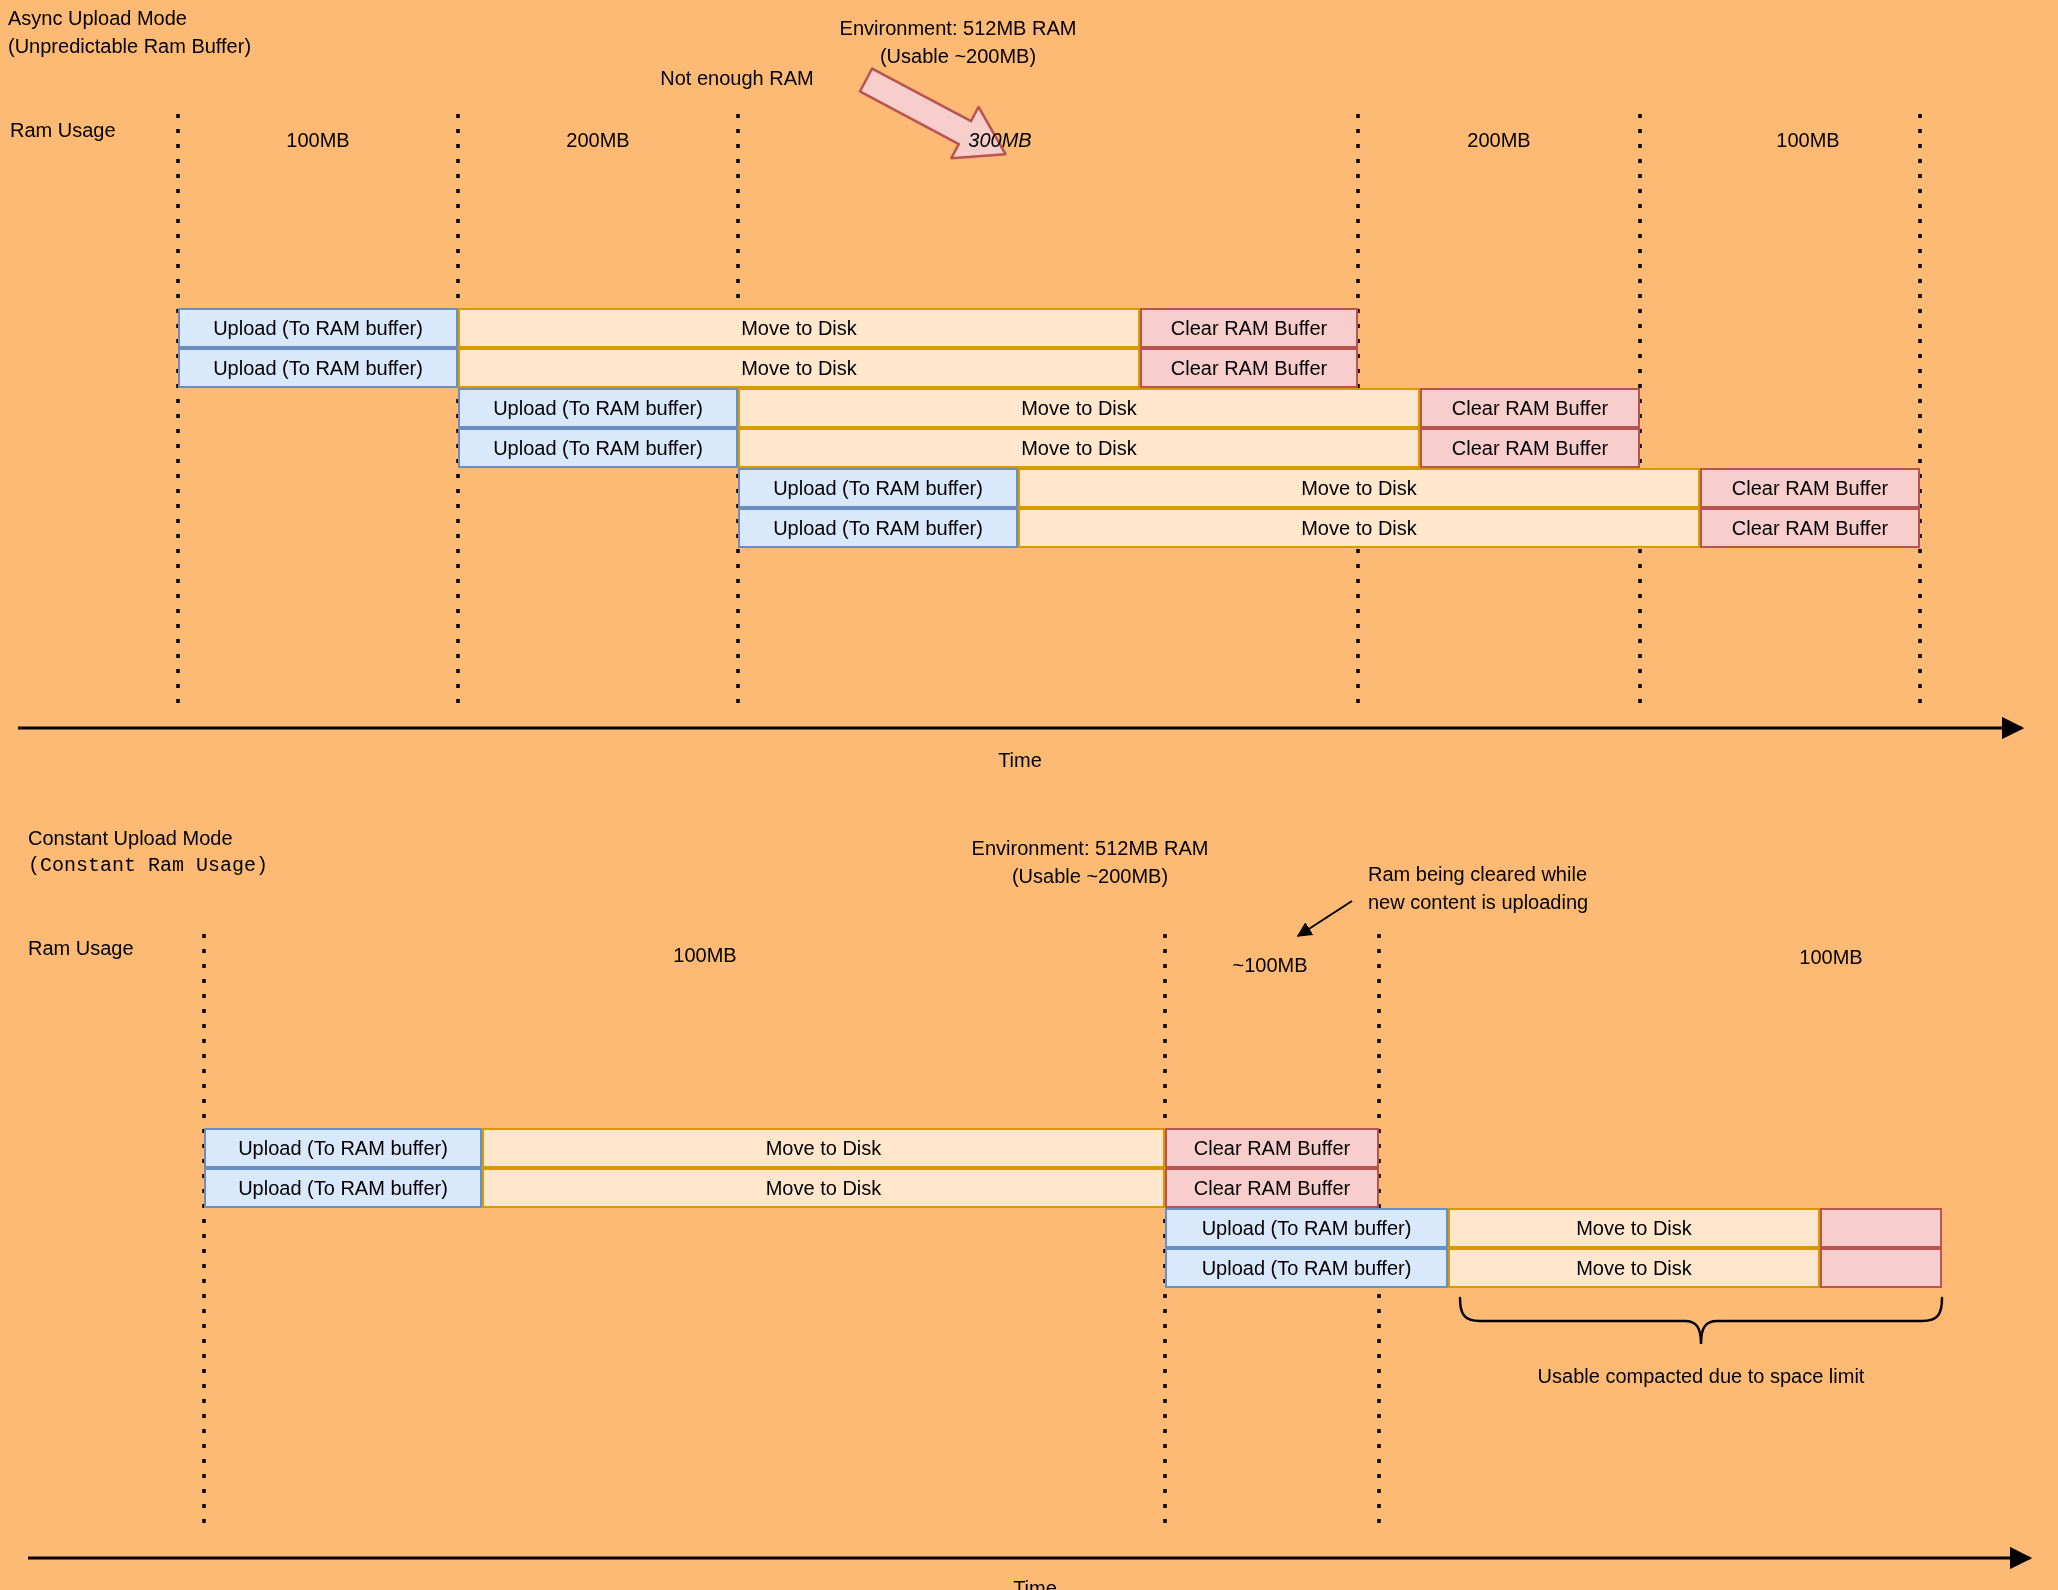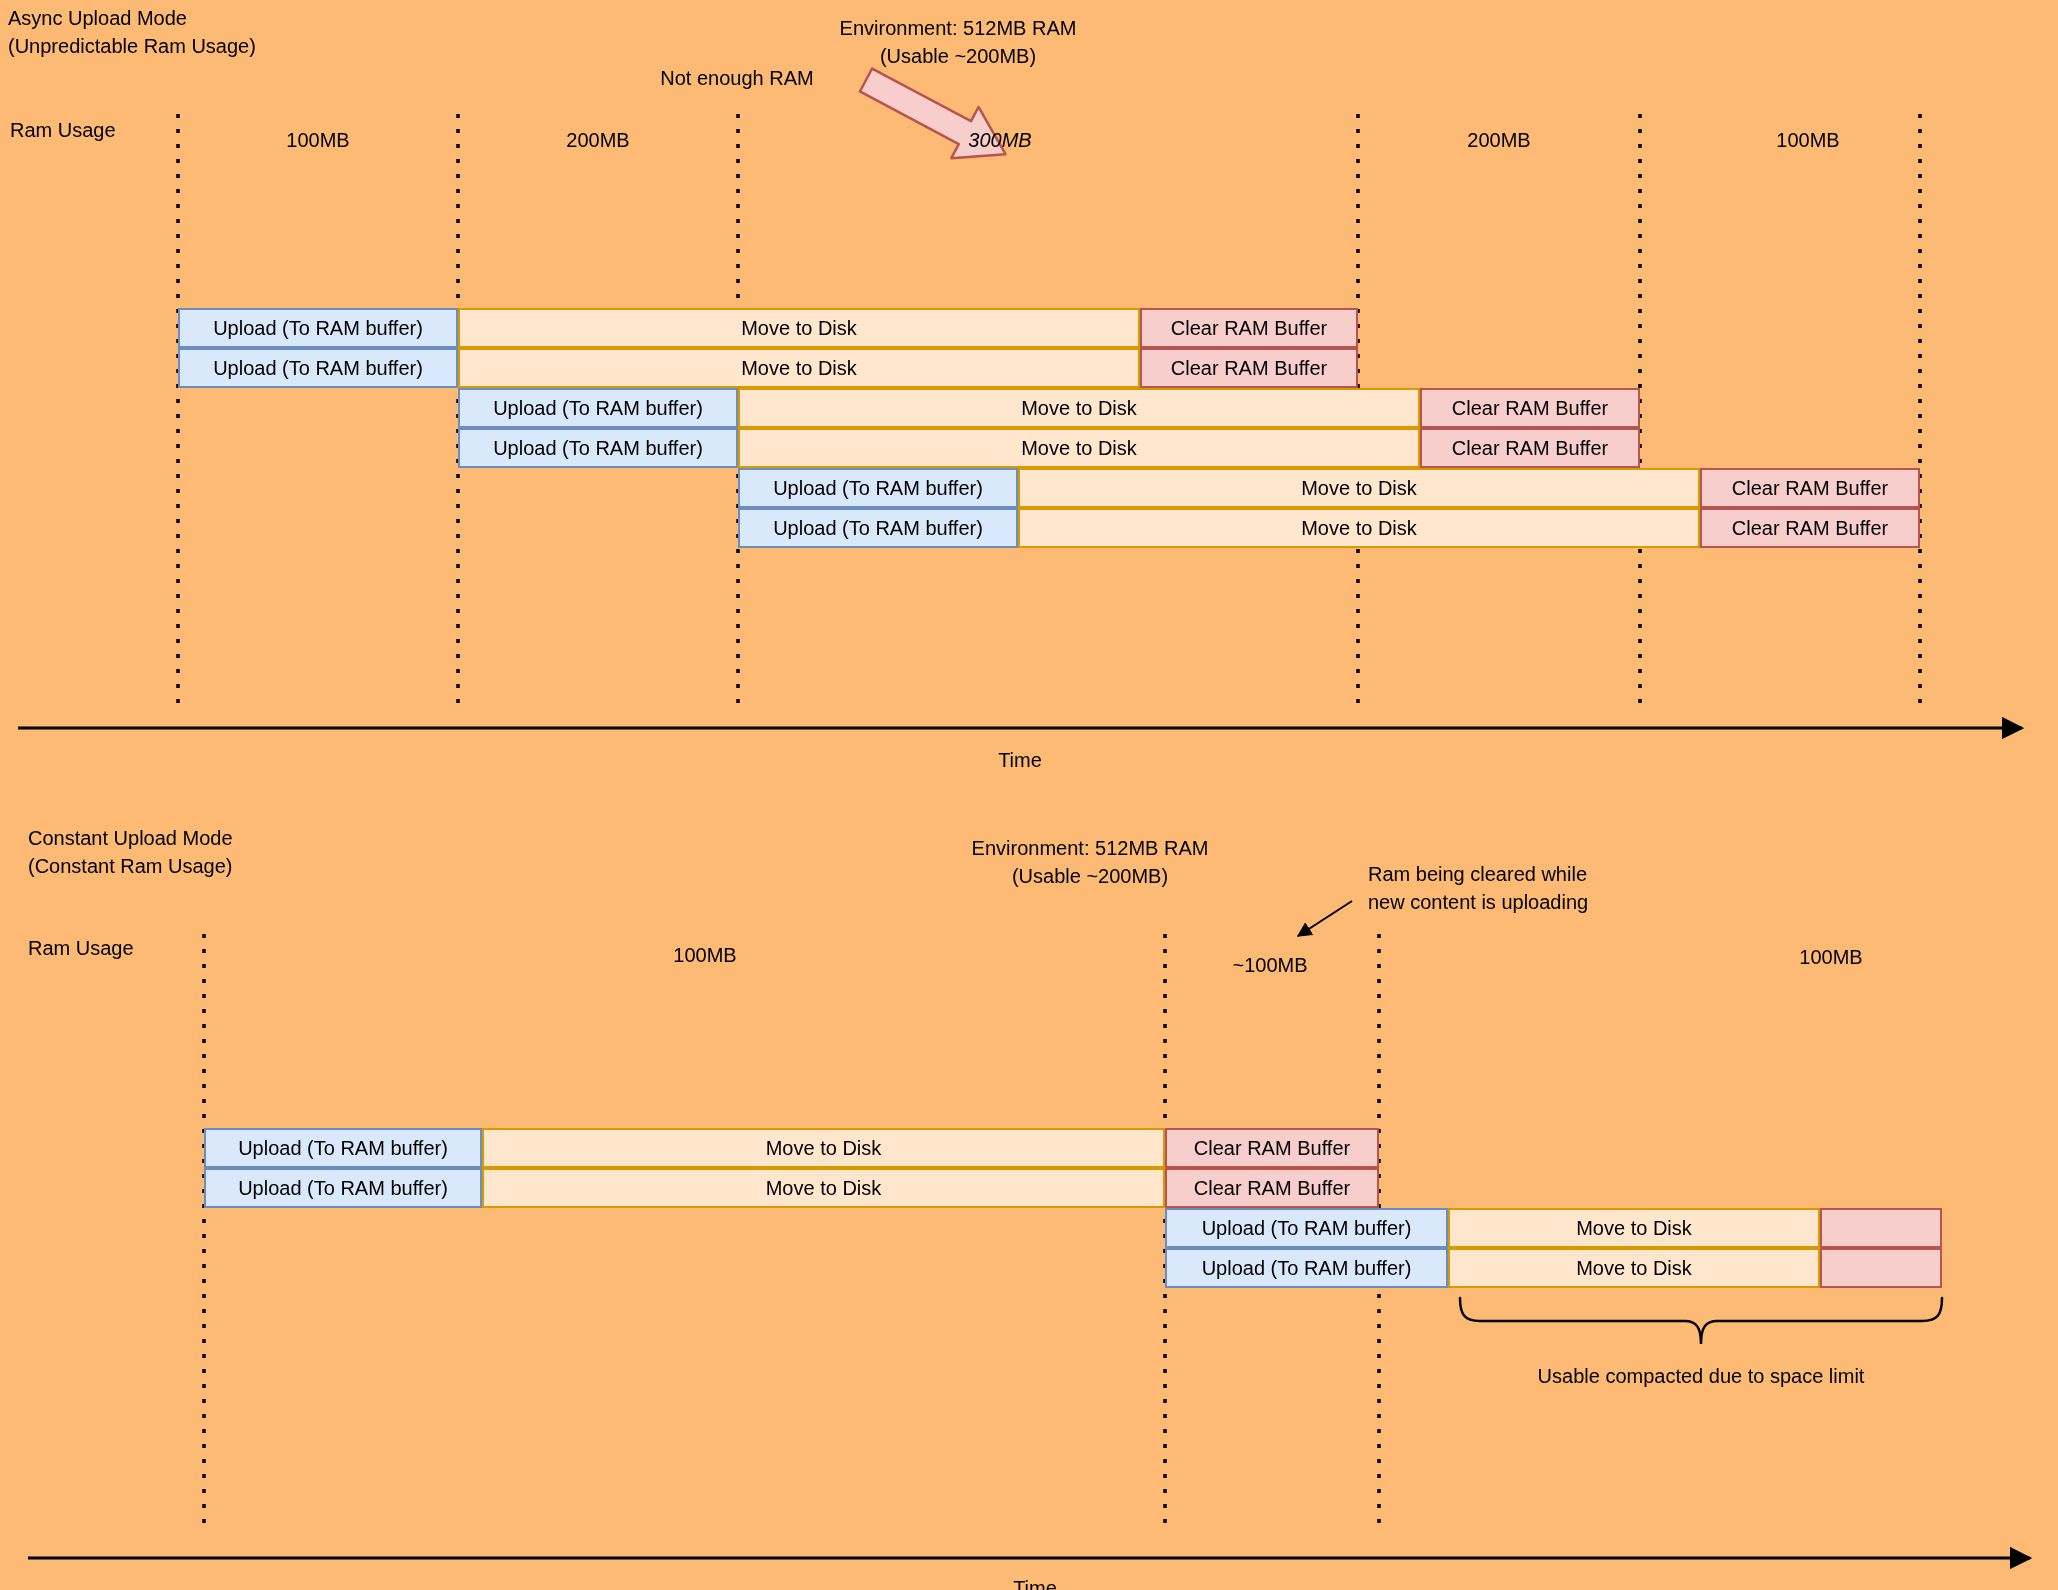--- a/index.html
+++ b/index.html
@@ -37,21 +37,21 @@
       </g>
       <line x1="18" y1="728" x2="2022" y2="728" stroke="#000000" stroke-width="3" marker-end="url(#arrowHead)"></line>
       <line x1="204" y1="934" x2="204" y2="1524" stroke="#000000" stroke-width="3.5" stroke-dasharray="4 11"></line>
       <line x1="1165" y1="934" x2="1165" y2="1524" stroke="#000000" stroke-width="3.5" stroke-dasharray="4 11"></line>
       <line x1="1379" y1="934" x2="1379" y2="1524" stroke="#000000" stroke-width="3.5" stroke-dasharray="4 11"></line>
       <line x1="1352" y1="901" x2="1298" y2="936" stroke="#000000" stroke-width="2" marker-end="url(#arrowHead)"></line>
       <path d="M 1460 1298 C 1460 1314, 1464 1321, 1480 1321 L 1685 1321 C 1696 1321, 1701 1327, 1701 1344 C 1701 1327, 1706 1321, 1717 1321 L 1922 1321 C 1938 1321, 1942 1314, 1942 1298" fill="none" stroke="#000000" stroke-width="2.5" stroke-linecap="round"></path>
       <line x1="28" y1="1558" x2="2030" y2="1558" stroke="#000000" stroke-width="3" marker-end="url(#arrowHead)"></line>
     </svg>
 <div class="lbl" style="position: absolute; left: 8px; top: 6px;">Async Upload Mode</div>
-    <div class="lbl" style="position: absolute; left: 8px; top: 34px;">(Unpredictable Ram Usage)</div>
+    <div class="lbl" style="position: absolute; left: 8px; top: 34px;">(Unpredictable Ram Buffer)</div>
     <div class="lbl ctr" style="position: absolute; left: 958px; top: 6px;">Environment: 512MB RAM</div>
     <div class="lbl ctr" style="position: absolute; left: 958px; top: 34px;">(Usable ~200MB)</div>
     <div class="lbl" style="position: absolute; left: 10px; top: 118px;">Ram Usage</div>
     <div class="lbl ctr" style="position: absolute; left: 318px; top: 118px;">100MB</div>
     <div class="lbl ctr" style="position: absolute; left: 598px; top: 118px;">200MB</div>
     <div class="lbl ctr" style="position: absolute; left: 1000px; top: 118px; font-style: italic;">300MB</div>
     <div class="lbl ctr" style="position: absolute; left: 1499px; top: 118px;">200MB</div>
     <div class="lbl ctr" style="position: absolute; left: 1808px; top: 118px;">100MB</div>
     <div class="lbl ctr" style="position: absolute; left: 737px; top: 56px;">Not enough RAM</div>
     <div class="bar" style="position: absolute; left: 178px; top: 308px; width: 280px; background: rgb(218, 232, 252); border-color: rgb(108, 142, 191);">Upload (To RAM buffer)</div>
@@ -67,21 +67,21 @@
     <div class="bar" style="position: absolute; left: 738px; top: 428px; width: 682px; background: rgb(255, 230, 204); border-color: rgb(215, 155, 0);">Move to Disk</div>
     <div class="bar" style="position: absolute; left: 1420px; top: 428px; width: 220px; background: rgb(248, 206, 204); border-color: rgb(184, 84, 80);">Clear RAM Buffer</div>
     <div class="bar" style="position: absolute; left: 738px; top: 468px; width: 280px; background: rgb(218, 232, 252); border-color: rgb(108, 142, 191);">Upload (To RAM buffer)</div>
     <div class="bar" style="position: absolute; left: 1018px; top: 468px; width: 682px; background: rgb(255, 230, 204); border-color: rgb(215, 155, 0);">Move to Disk</div>
     <div class="bar" style="position: absolute; left: 1700px; top: 468px; width: 220px; background: rgb(248, 206, 204); border-color: rgb(184, 84, 80);">Clear RAM Buffer</div>
     <div class="bar" style="position: absolute; left: 738px; top: 508px; width: 280px; background: rgb(218, 232, 252); border-color: rgb(108, 142, 191);">Upload (To RAM buffer)</div>
     <div class="bar" style="position: absolute; left: 1018px; top: 508px; width: 682px; background: rgb(255, 230, 204); border-color: rgb(215, 155, 0);">Move to Disk</div>
     <div class="bar" style="position: absolute; left: 1700px; top: 508px; width: 220px; background: rgb(248, 206, 204); border-color: rgb(184, 84, 80);">Clear RAM Buffer</div>
     <div class="lbl ctr" style="position: absolute; left: 1020px; top: 738px;">Time</div>
     <div class="lbl" style="position: absolute; left: 28px; top: 826px;">Constant Upload Mode</div>
-    <div class="lbl" style="position: absolute; left: 28px; top: 854px;">(Constant Ram Usage)</div>
+    <div class="lbl" style="position: absolute; left: 28px; top: 854px; font-family: Liberation Mono, monospace;">(Constant Ram Usage)</div>
     <div class="lbl ctr" style="position: absolute; left: 1090px; top: 826px;">Environment: 512MB RAM</div>
     <div class="lbl ctr" style="position: absolute; left: 1090px; top: 854px;">(Usable ~200MB)</div>
     <div class="lbl" style="position: absolute; left: 28px; top: 936px;">Ram Usage</div>
     <div class="lbl ctr" style="position: absolute; left: 705px; top: 933px;">100MB</div>
     <div class="lbl ctr" style="position: absolute; left: 1270px; top: 943px;">~100MB</div>
     <div class="lbl ctr" style="position: absolute; left: 1831px; top: 935px;">100MB</div>
     <div class="lbl" style="position: absolute; left: 1368px; top: 862px;">Ram being cleared while</div>
     <div class="lbl" style="position: absolute; left: 1368px; top: 890px;">new content is uploading</div>
     <div class="bar" style="position: absolute; left: 204px; top: 1128px; width: 278px; background: rgb(218, 232, 252); border-color: rgb(108, 142, 191);">Upload (To RAM buffer)</div>
     <div class="bar" style="position: absolute; left: 482px; top: 1128px; width: 683px; background: rgb(255, 230, 204); border-color: rgb(215, 155, 0);">Move to Disk</div>

